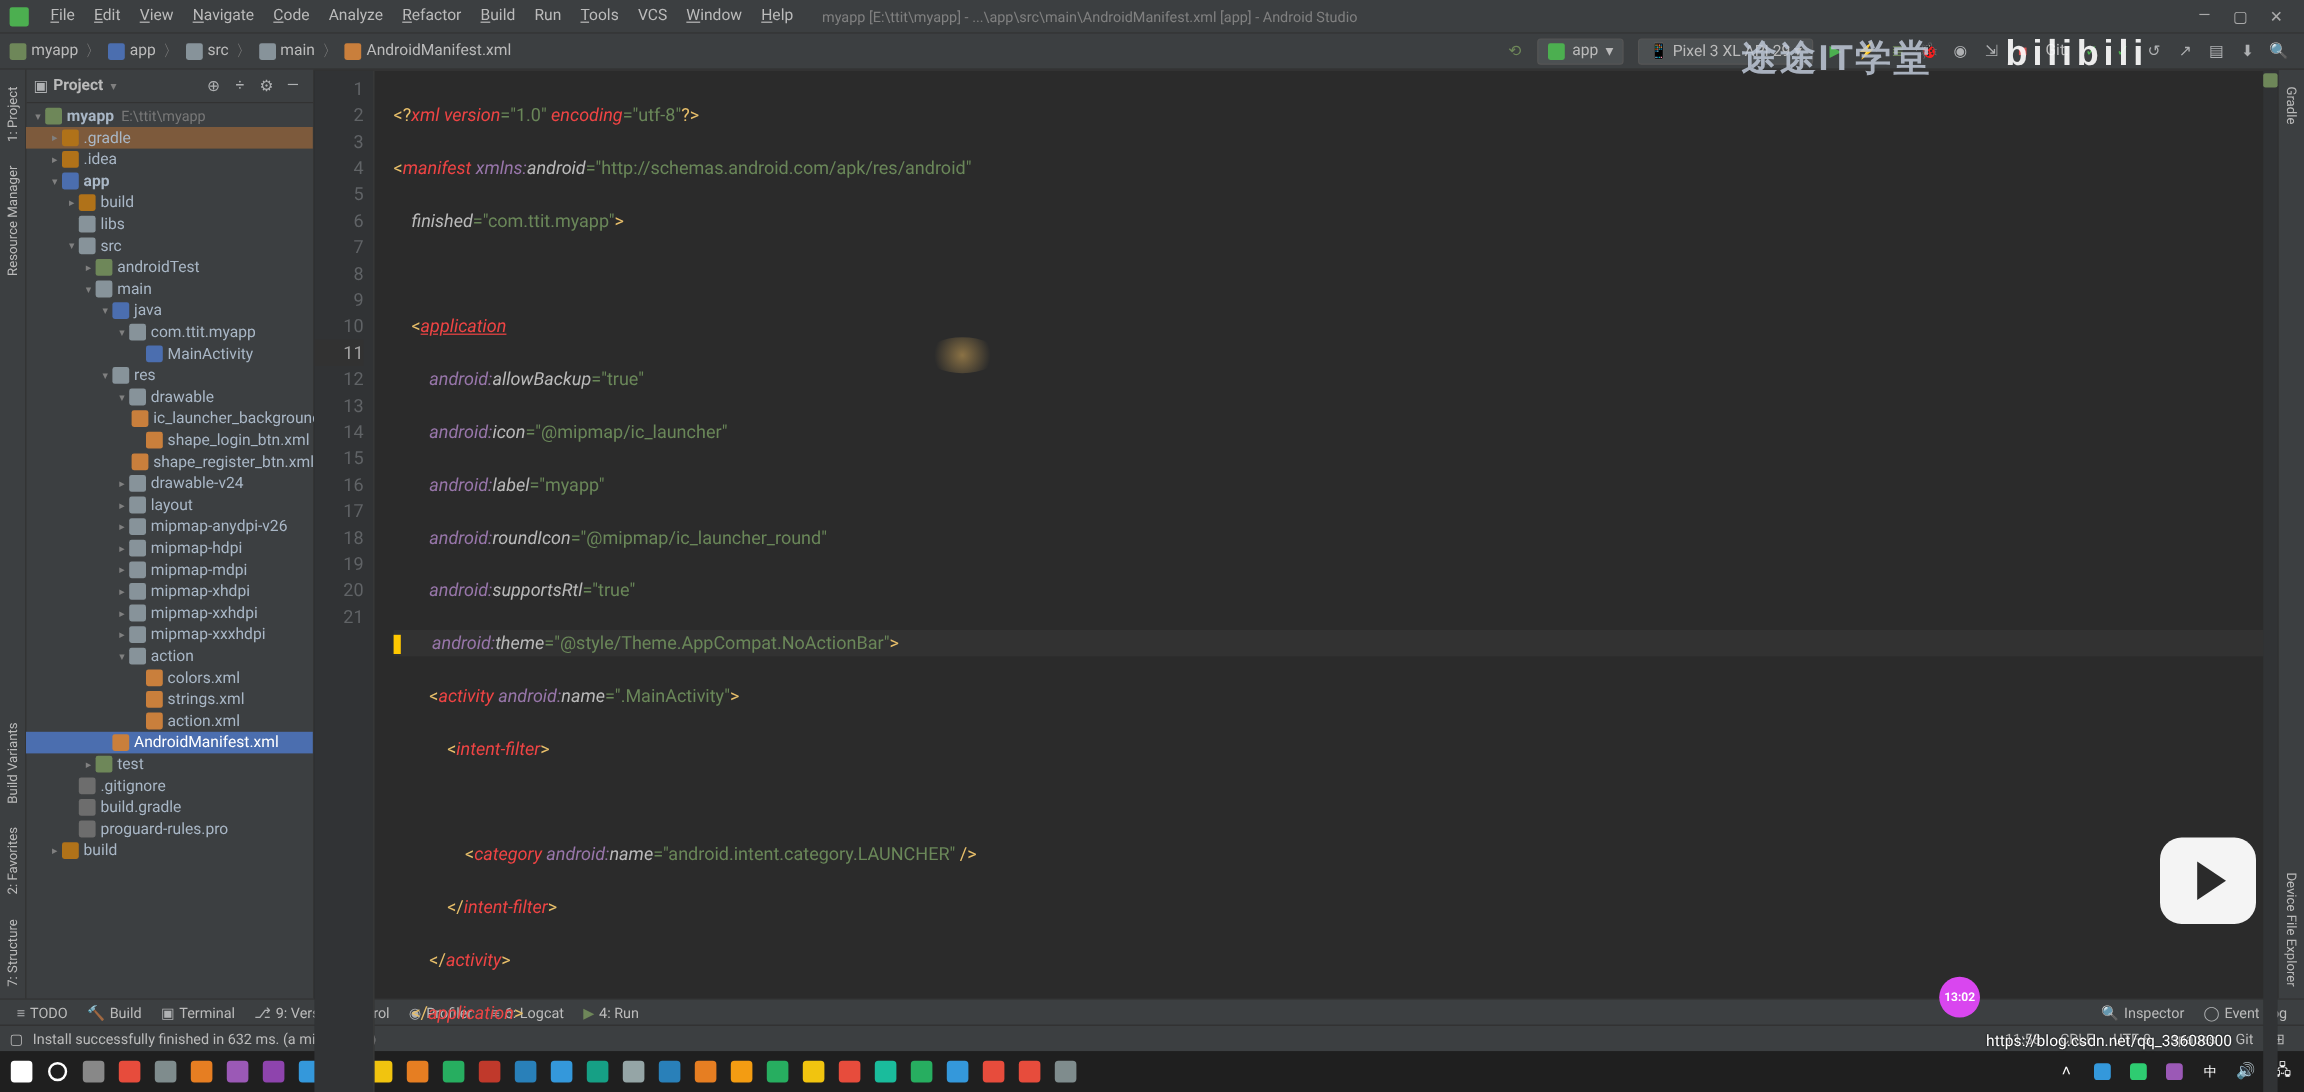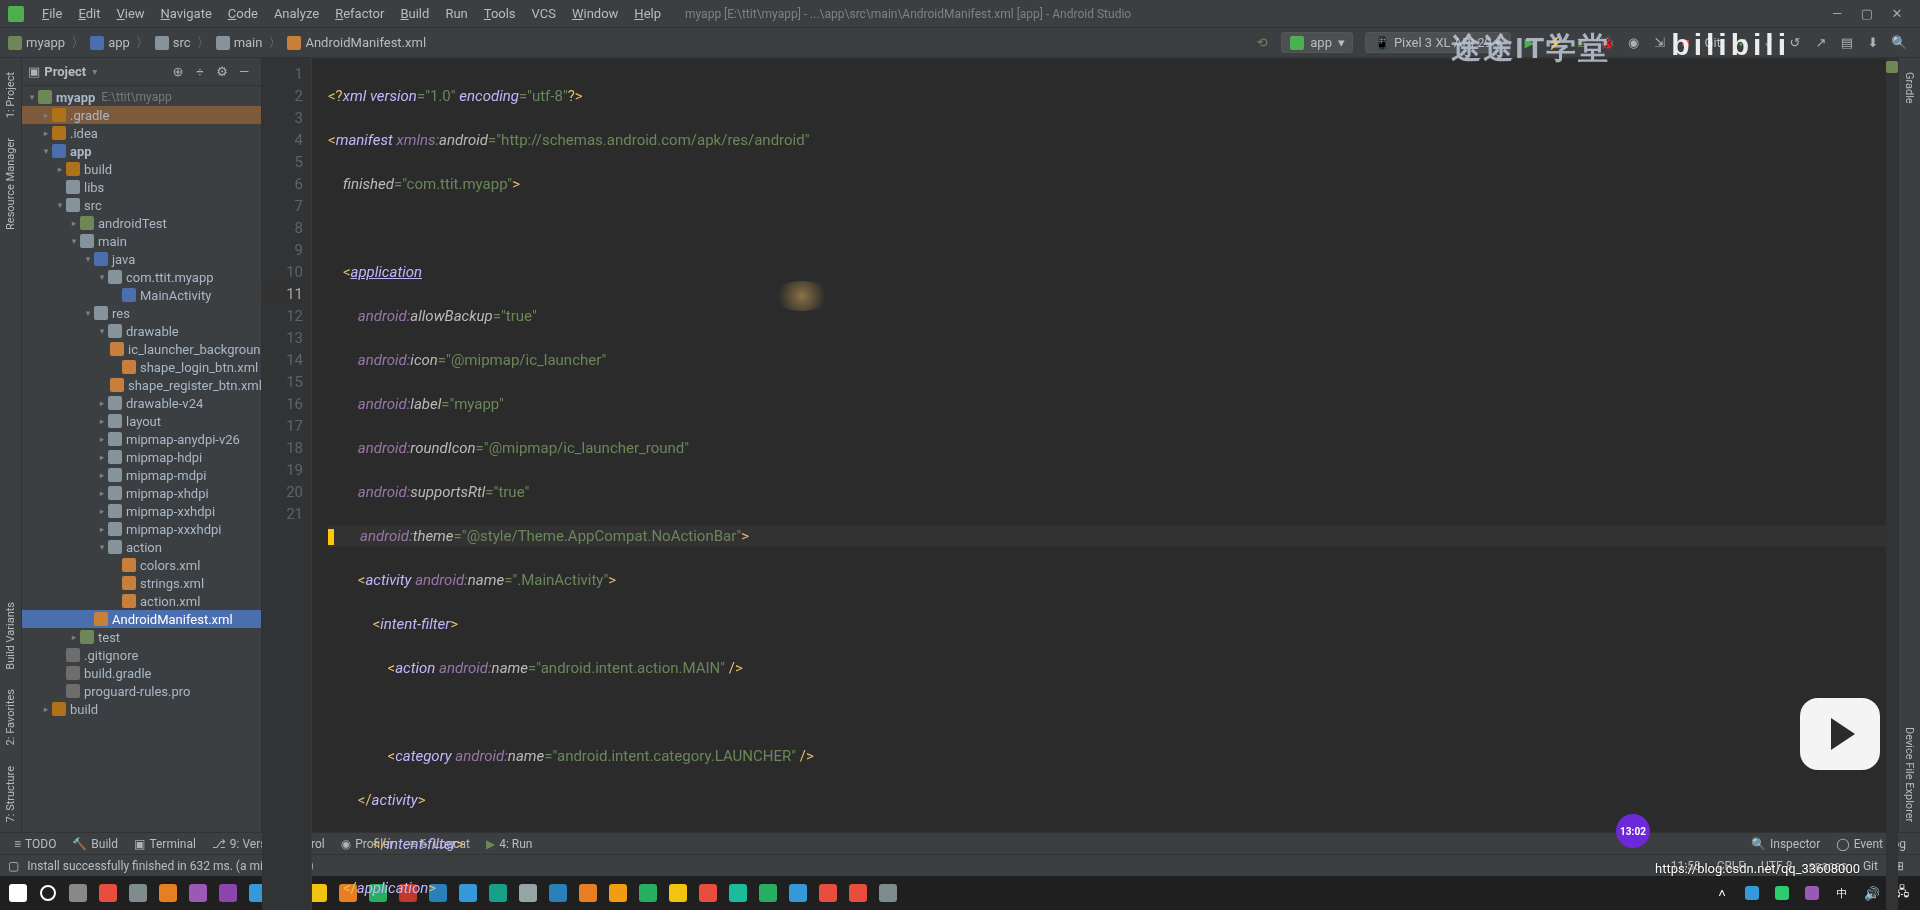--- a/index.html
+++ b/index.html
@@ -72,21 +72,21 @@
 .tabs .tab .close { color: #808080; font-size: 11px; }
 .tabs .tab.active { background: #4e5254; border-bottom: 2px solid #4e5254; }
 .tabs .tab.active .fname { text-decoration: underline; text-decoration-color: #4b6eaf; }
 .editor-body { flex: 1; display: flex; font-family: "JetBrains Mono", Consolas, monospace; font-size: 15px; line-height: 22px; position: relative; }
 .gutter { width: 50px; background: #313335; text-align: right; color: #606366; padding: 4px 8px 4px 0; user-select: none; border-right: 1px solid #3a3a3a; }
 .gutter .ln { height: 22px; }
 .gutter .ln.hl { background: #323232; color: #a4a3a3; }
 .code { flex: 1; padding: 4px 0 4px 16px; white-space: pre; overflow: hidden; }
 .code .row { height: 22px; }
 .code .row.hl { background: #323232; }
-.kw { color: #c4b5fd; font-style: italic; }
+.kw { color: #ef4444; font-style: italic; }
 .attr { color: #bababa; font-style: italic; }
 .ns { color: #9876aa; font-style: italic; }
 .str { color: #6a8759; }
 .bracket { color: #e8bf6a; }
 .highlight-glow { position: absolute; width: 60px; height: 30px; border-radius: 50%; background: radial-gradient(circle, rgba(255,200,100,0.45) 0%, rgba(255,200,100,0) 70%); pointer-events:none; }
 .bookmark { display:inline-block; width:6px; height:16px; background:#ffc800; vertical-align:middle;}
 .err-stripe { position:absolute; right:0; top:0; width:12px; height:100%; background:#313335;}
 .err-stripe .ok { position:absolute; top:2px; left:0; width:12px; height:12px; background:#6e8759; border-radius:2px;}
 
 
@@ -103,21 +103,21 @@
 
 .taskbar { height: 34px; background: #1f1f1f; display: flex; align-items: center; padding: 0 4px; gap: 2px; }
 .taskbar .tbi { width: 28px; height: 28px; display: flex; align-items: center; justify-content: center; cursor: pointer; border-radius: 2px; }
 .taskbar .tbi .sq { width: 18px; height: 18px; border-radius: 3px; }
 
 
 .wm1 { position: absolute; top: 28px; right: 310px; font-weight: bold; font-size: 30px; color: rgba(190,200,215,0.85); letter-spacing: 2px; font-family: sans-serif; pointer-events:none;}
 .wm2 { position: absolute; top: 28px; right: 130px; font-weight: bold; font-size: 30px; color: rgba(255,255,255,0.9); letter-spacing: 4px; font-family: sans-serif; pointer-events:none;}
 .play-btn { position: absolute; right: 40px; bottom: 140px; width: 80px; height: 72px; background: #fff; border-radius: 18px; display:flex; align-items:center; justify-content:center; opacity:0.95;}
 .play-btn::after { content:""; border-left: 24px solid #2b2b2b; border-top: 16px solid transparent; border-bottom: 16px solid transparent; margin-left:6px;}
-.time-badge { position:absolute; right:270px; bottom:62px; width:34px; height:34px; border-radius:50%; background:#6d28d9; color:#fff; display:flex; align-items:center; justify-content:center; font-size:10px; font-weight:bold;}
+.time-badge { position:absolute; right:270px; bottom:62px; width:34px; height:34px; border-radius:50%; background:#d946ef; color:#fff; display:flex; align-items:center; justify-content:center; font-size:10px; font-weight:bold;}
 .url-overlay { position:absolute; right: 60px; bottom: 34px; color: #ffffff; font-size: 13px; text-shadow: 0 0 2px #000;}
 </style>
 </head>
 <body>
 
 <div class="menubar">
   <div class="logo"></div>
   <div class="menu-item"><u>F</u>ile</div>
   <div class="menu-item"><u>E</u>dit</div>
   <div class="menu-item"><u>V</u>iew</div>
@@ -452,25 +452,24 @@
 <div class="row"></div>
 <div class="row">    <span class="bracket">&lt;</span><span class="kw" style="text-decoration:underline">application</span></div>
 <div class="row">        <span class="ns">android:</span><span class="attr">allowBackup</span><span class="str">="true"</span></div>
 <div class="row">        <span class="ns">android:</span><span class="attr">icon</span><span class="str">="@mipmap/ic_launcher"</span></div>
 <div class="row">        <span class="ns">android:</span><span class="attr">label</span><span class="str">="myapp"</span></div>
 <div class="row">        <span class="ns">android:</span><span class="attr">roundIcon</span><span class="str">="@mipmap/ic_launcher_round"</span></div>
 <div class="row">        <span class="ns">android:</span><span class="attr">supportsRtl</span><span class="str">="true"</span></div>
 <div class="row hl"><span class="bookmark"></span>       <span class="ns">android:</span><span class="attr">theme</span><span class="str">="@style/Theme.AppCompat.NoActionBar"</span><span class="bracket">&gt;</span></div>
 <div class="row">        <span class="bracket">&lt;</span><span class="kw">activity </span><span class="ns">android:</span><span class="attr">name</span><span class="str">=".MainActivity"</span><span class="bracket">&gt;</span></div>
 <div class="row">            <span class="bracket">&lt;</span><span class="kw">intent-filter</span><span class="bracket">&gt;</span></div>
-<div class="row">                <span class="bracket">&lt;</span><span class="kw">action </span><span class="ns">android:</span><span class="attr">name</span><span class="str">="android.intent.action.MAIN"</span><span class="bracket"> /&gt;</span></div>
 <div class="row"></div>
 <div class="row">                <span class="bracket">&lt;</span><span class="kw">category </span><span class="ns">android:</span><span class="attr">name</span><span class="str">="android.intent.category.LAUNCHER"</span><span class="bracket"> /&gt;</span></div>
+<div class="row">            <span class="bracket">&lt;/</span><span class="kw">intent-filter</span><span class="bracket">&gt;</span></div>
 <div class="row">        <span class="bracket">&lt;/</span><span class="kw">activity</span><span class="bracket">&gt;</span></div>
-<div class="row">            <span class="bracket">&lt;/</span><span class="kw">intent-filter</span><span class="bracket">&gt;</span></div>
 <div class="row">    <span class="bracket">&lt;/</span><span class="kw">application</span><span class="bracket">&gt;</span></div>
 
 
       </div>
       <div class="highlight-glow" style="left:510px; top:222px;"></div>
       <div class="err-stripe">
           <div class="ok"></div>
         </div>
     </div>
 

